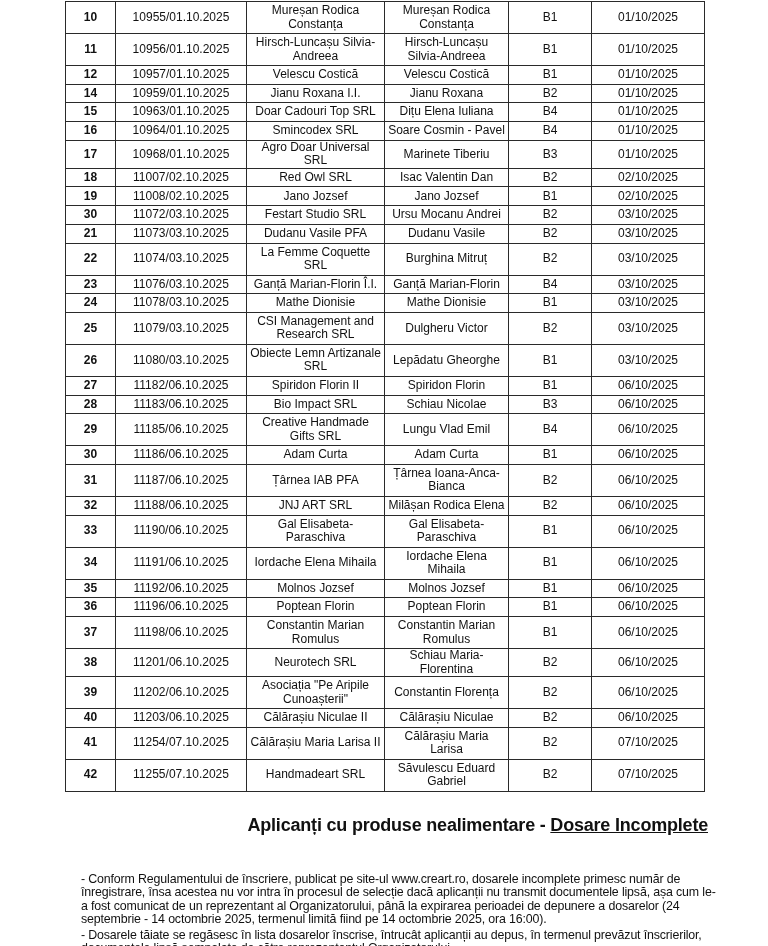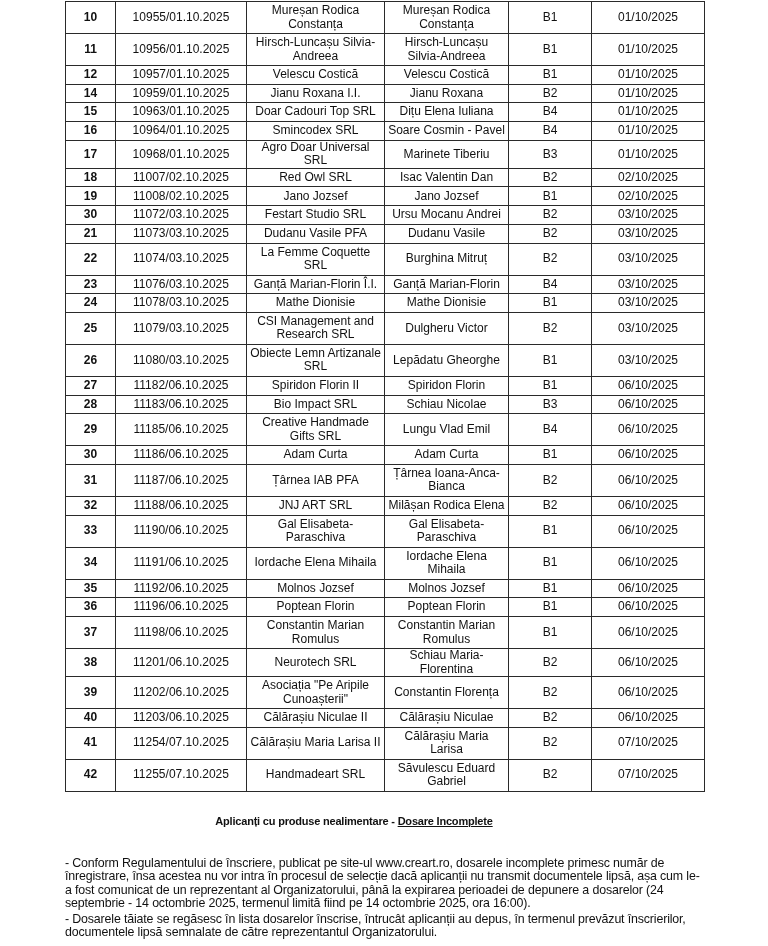--- a/index.html
+++ b/index.html
@@ -21,29 +21,29 @@
     #doc-table td.nr { font-weight: bold; }
     col.c1 { width: 50px; }
     col.c2 { width: 131px; }
     col.c3 { width: 138px; }
     col.c4 { width: 124px; }
     col.c5 { width: 83px; }
     col.c6 { width: 113px; }
 
     #section-heading {
       position: absolute; left: 0; width: 708px; top: 815px;
-      text-align: center; font-weight: bold; font-size: 11px;
+      text-align: right; font-weight: bold; font-size: 18px;
       letter-spacing: -0.2px;
     }
     #section-heading .u { text-decoration: underline; }
 
     .note {
       position: absolute; left: 65px; width: 640px;
       font-size: 12.4px; line-height: 13.3px; letter-spacing: -0.15px;
-      margin: 0;
+      margin: 16px;
     }
     #note-1 { top: 857px; }
     #note-2 { top: 913px; }
   </style>
 </head>
 <body>
 
 <table id="doc-table">
   <colgroup>
     <col class="c1">

